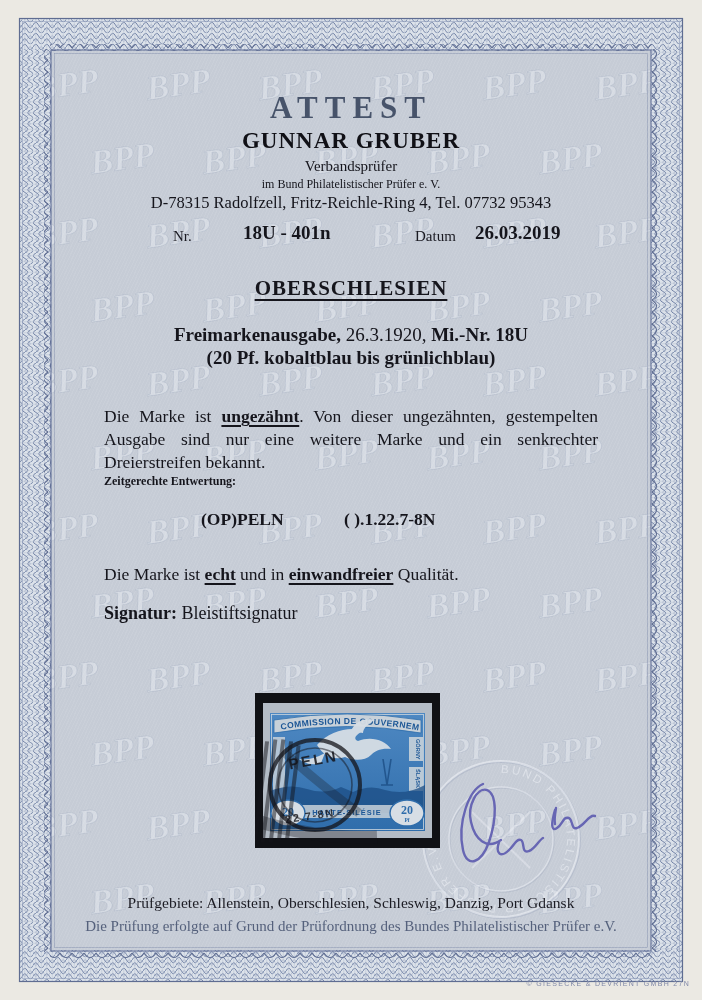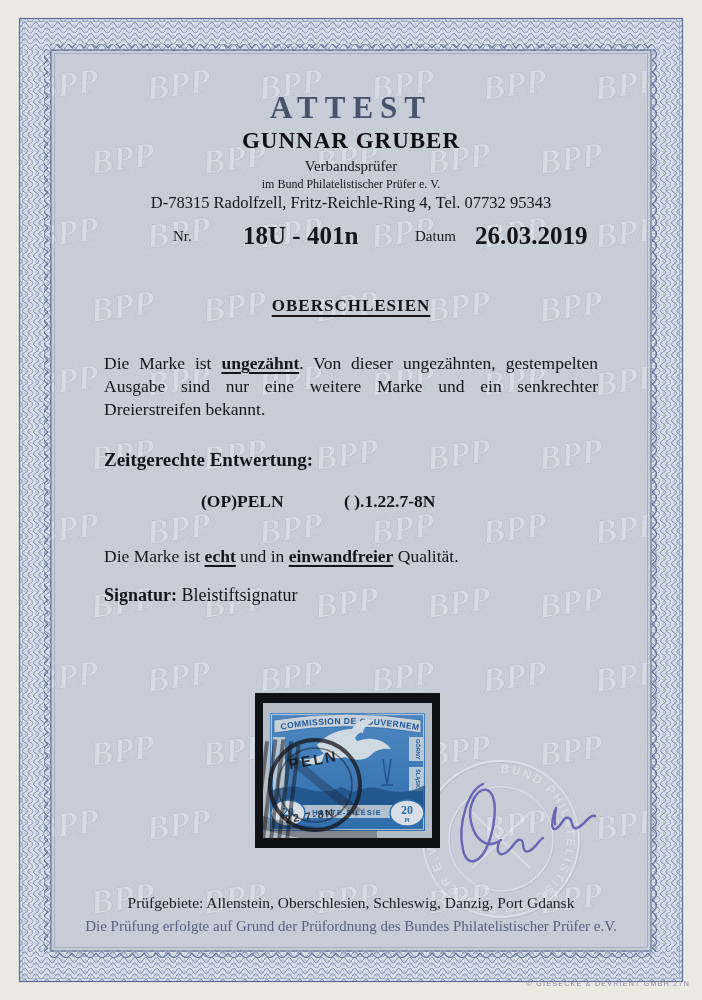--- a/index.html
+++ b/index.html
@@ -10,29 +10,29 @@
     background:repeating-linear-gradient(115deg,rgba(255,255,255,.07) 0 1px,rgba(0,0,0,0) 1px 3px);}
   .content{position:absolute;left:58px;top:50px;right:58px;bottom:48px;z-index:5;}
   .c{text-align:center;}
   .title{margin-top:40px;font-size:31px;letter-spacing:7px;color:#47536a;font-weight:600;}
   .examiner{margin-top:2px;font-size:23px;font-weight:bold;letter-spacing:1px;color:#101016;}
   .role{margin-top:4px;font-size:15px;line-height:17px;}
   .assoc{font-size:12px;line-height:18px;}
   .addr{font-size:16.5px;line-height:19px;}
   .nr-row{position:relative;height:30px;margin-top:10px;font-size:15px;}
   .nr-row .lab{position:absolute;top:6px;color:#1a1a22;}
-  .nr-row .val{position:absolute;top:0;font-size:25px;font-weight:bold;}
+  .nr-row .val{position:absolute;top:0;font-size:19px;font-weight:bold;}
   .lab-nr{left:115px;} .val-nr{left:185px;} .lab-dat{left:357px;} .val-dat{left:417px;}
-  .region{margin-top:44px;font-size:17px;font-weight:bold;letter-spacing:1px;
+  .region{margin-top:24px;font-size:21px;font-weight:bold;letter-spacing:1px;
           text-decoration:underline;text-underline-offset:4px;text-decoration-thickness:2px;}
   .issue{margin-top:22px;font-size:19px;line-height:23px;}
   .b{font-weight:bold;}
   .bu{font-weight:bold;text-decoration:underline;text-underline-offset:3px;text-decoration-thickness:1.5px;}
   .para{margin-top:36px;padding:0 46px;font-size:17.5px;line-height:23px;text-align:justify;}
-  .entw{margin-top:28px;padding:0 46px;font-size:19px;font-weight:bold;}
+  .entw{margin-top:0;padding:0 46px;font-size:12px;font-weight:bold;}
   .cancel-row{margin-top:20px;padding:0 46px;font-size:17.5px;font-weight:bold;}
   .cancel-place{margin-left:97px;} .cancel-code{margin-left:56px;}
   .echt{margin-top:34px;padding:0 46px;font-size:17.5px;}
   .sigline{margin-top:18px;padding:0 46px;font-size:18px;}
   .stamp-wrap{position:absolute;left:255px;top:693px;z-index:6;}
   .seal-wrap{position:absolute;left:412px;top:750px;z-index:3;}
   .sig-wrap{position:absolute;left:443px;top:770px;z-index:7;}
   .areas{position:absolute;left:0;right:0;bottom:88px;z-index:5;text-align:center;font-size:15.5px;color:#1c1c24;}
   .note{position:absolute;left:0;right:0;bottom:65px;z-index:5;text-align:center;font-size:15px;color:#55617c;}
   .printer{position:absolute;right:12px;top:980px;z-index:5;font-size:7px;letter-spacing:1.3px;
@@ -269,20 +269,26 @@
 
     <div class="nr-row">
       <span class="lab lab-nr">Nr.</span>
       <span class="val val-nr">18U - 401n</span>
       <span class="lab lab-dat">Datum</span>
       <span class="val val-dat">26.03.2019</span>
     </div>
 
     <div class="region c">OBERSCHLESIEN</div>
 
+    <div class="issue c">
+      <div>
+        <span class="b">Freimarkenausgabe,</span><span> 26.3.1920, </span><span class="b">Mi.-Nr. 18U</span>
+      </div>
+      <div class="b">(20 Pf. kobaltblau bis grünlichblau)</div>
+    </div>
 
     <div class="para">
       <span>Die Marke ist </span><span class="bu">ungezähnt</span><span>. Von dieser ungezähnten, gestempelten Ausgabe sind nur eine weitere Marke und ein senkrechter Dreierstreifen bekannt.</span>
     </div>
 
     <div class="entw">Zeitgerechte Entwertung:</div>
 
     <div class="cancel-row">
       <span class="cancel-place">(OP)PELN</span>
       <span class="cancel-code">( ).1.22.7-8N</span>

